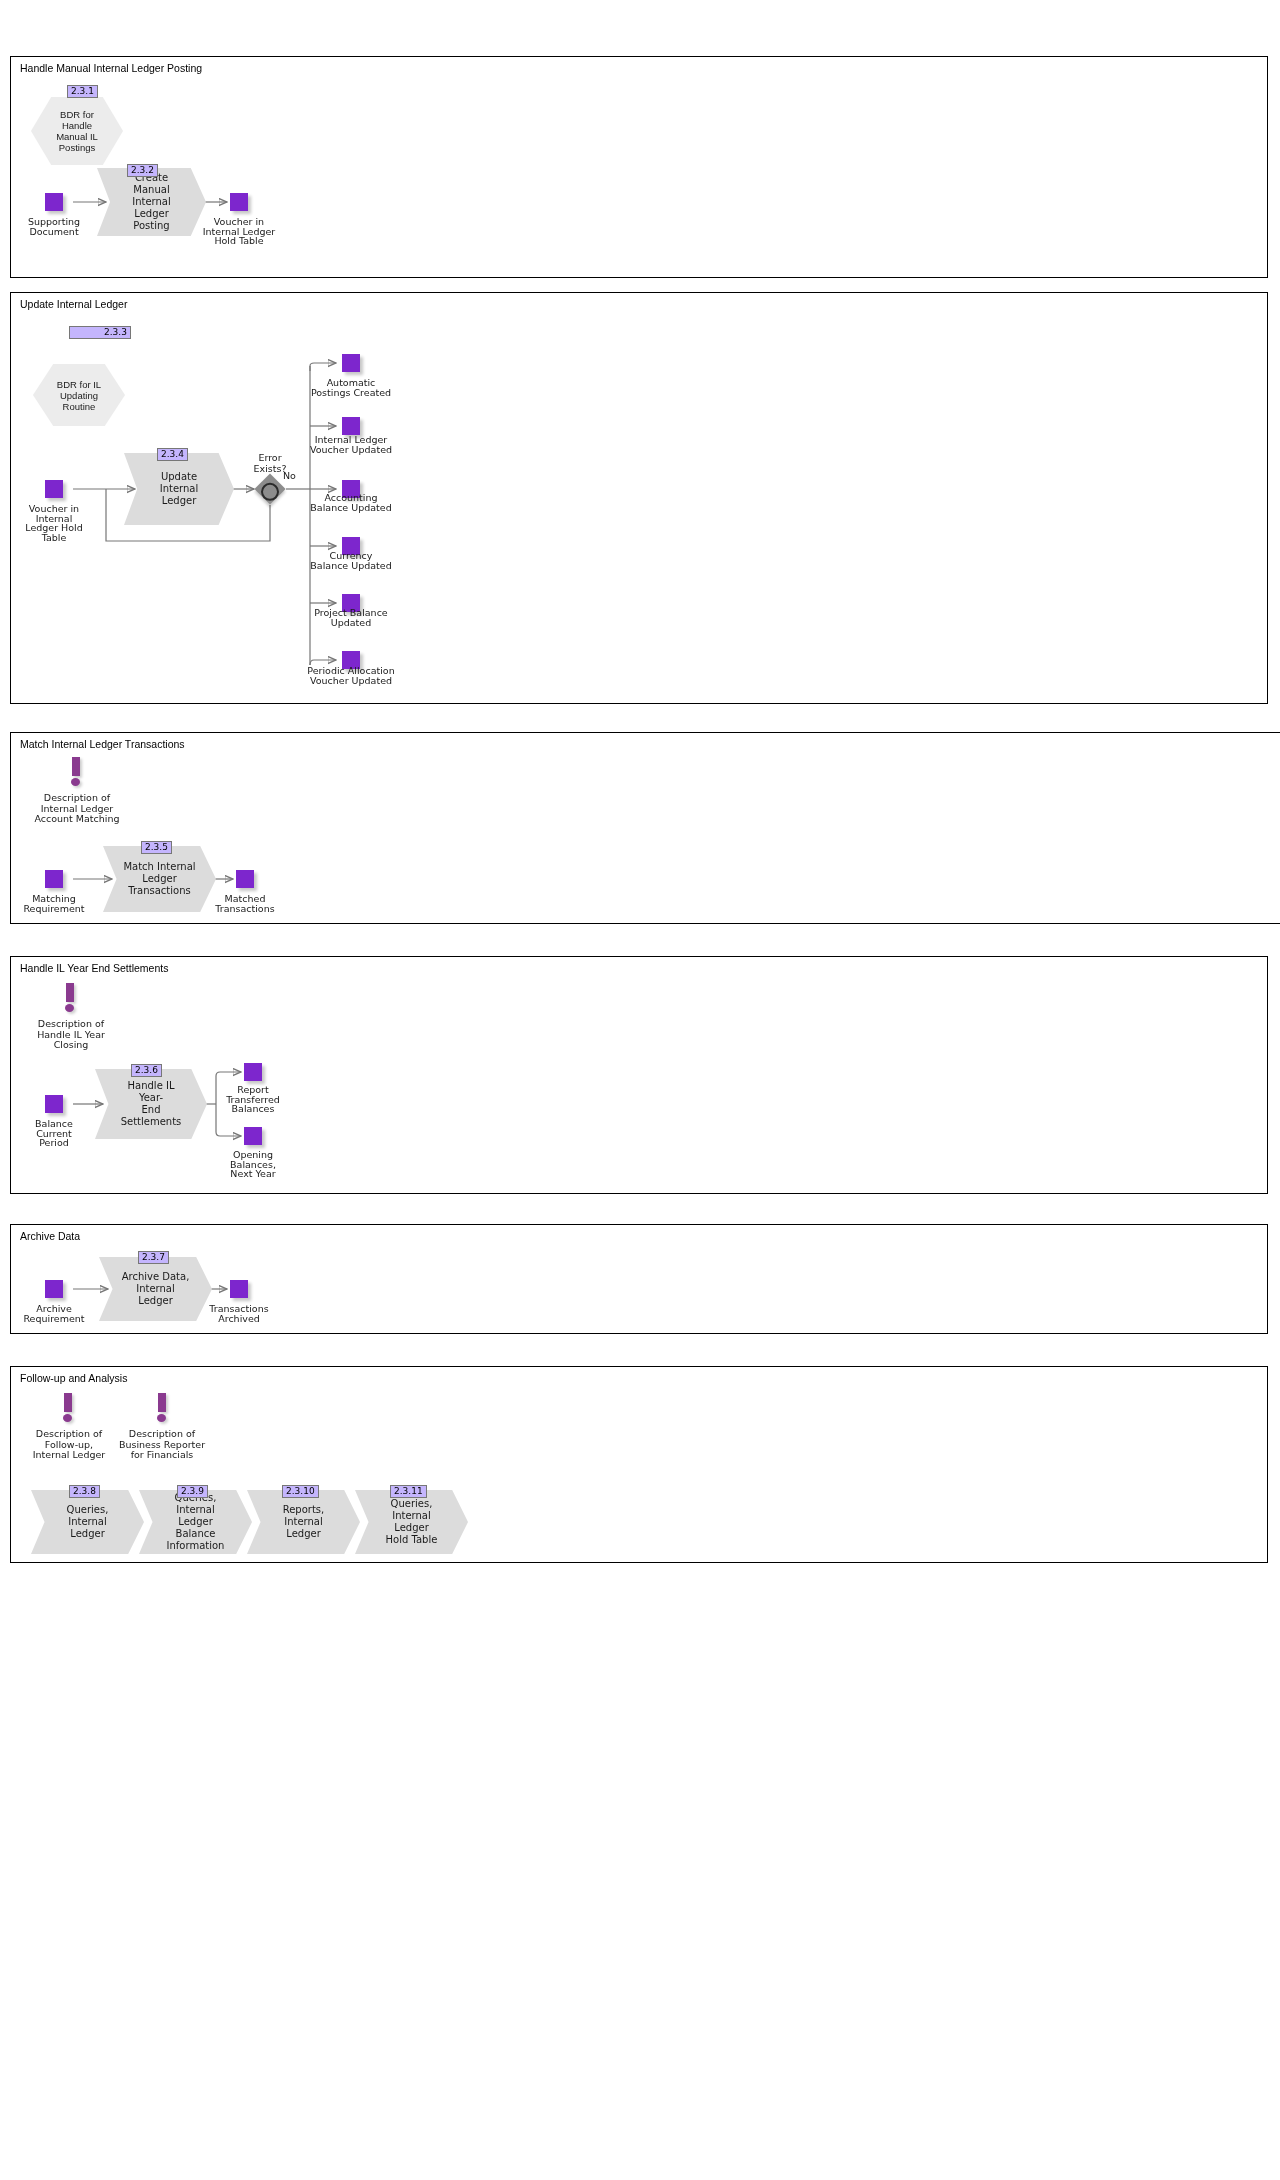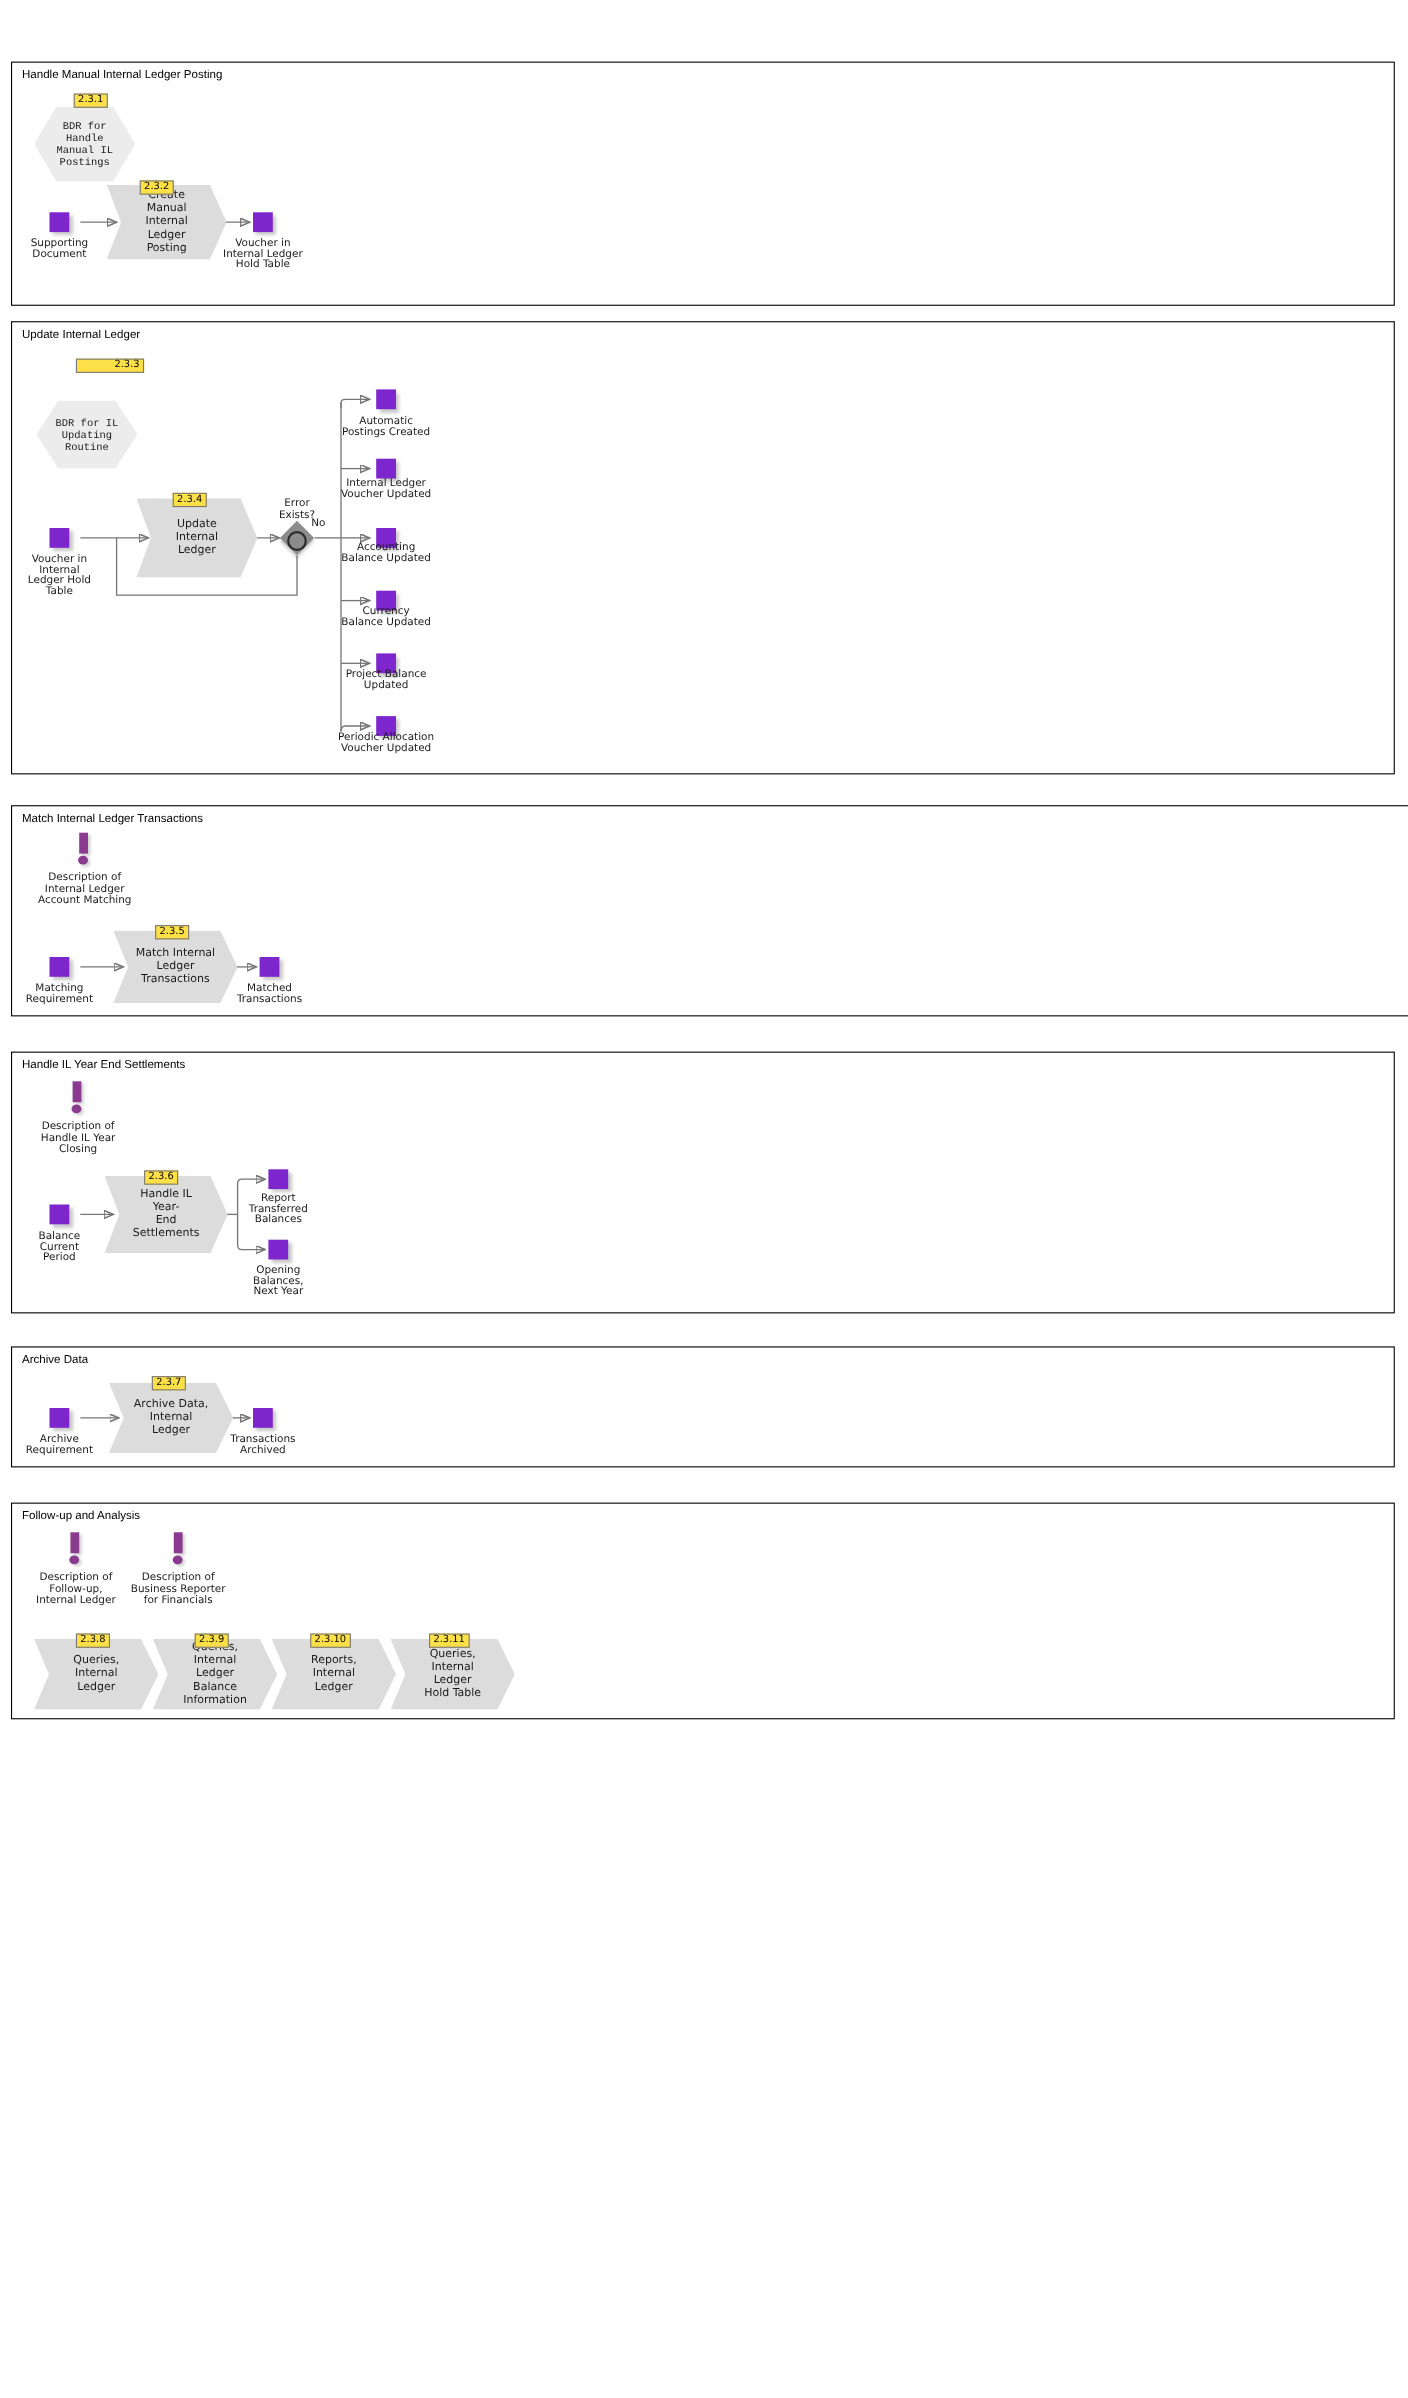--- a/index.html
+++ b/index.html
@@ -90,27 +90,27 @@
     clip-path: polygon(22% 0, 78% 0, 100% 50%, 78% 100%, 22% 100%, 0 50%);
     filter: drop-shadow(3px 3px 3px rgba(0,0,0,.22));
     display: flex; align-items: center; justify-content: center;
   }
   .hexagon .hx-text {
     font-size: 9.5px;
     line-height: 11px;
     color: #1a1a1a;
     text-align: center;
     white-space: pre-line;
-    font-family: Liberation Mono, monospace;
+    font-family: Liberation Sans, sans-serif;
   }
 
   
   .id-badge {
     position: absolute;
-    background: #fde047;
+    background: #c4b5fd;
     border: 1px solid #777777;
     font-size: 9px;
     line-height: 11px;
     padding: 0 3px;
     color: #000;
     font-family: "DejaVu Sans", sans-serif;
     white-space: nowrap;
     z-index: 5;
   }
 

